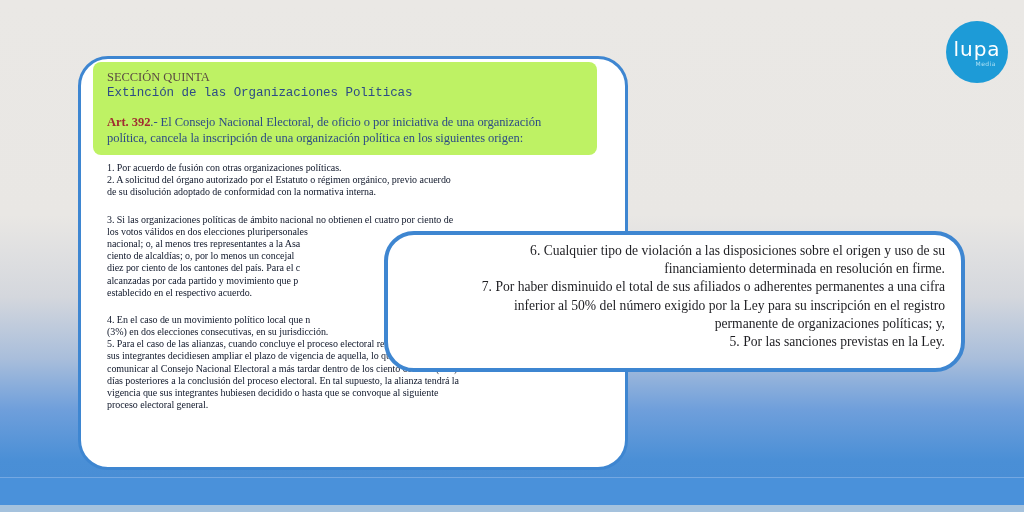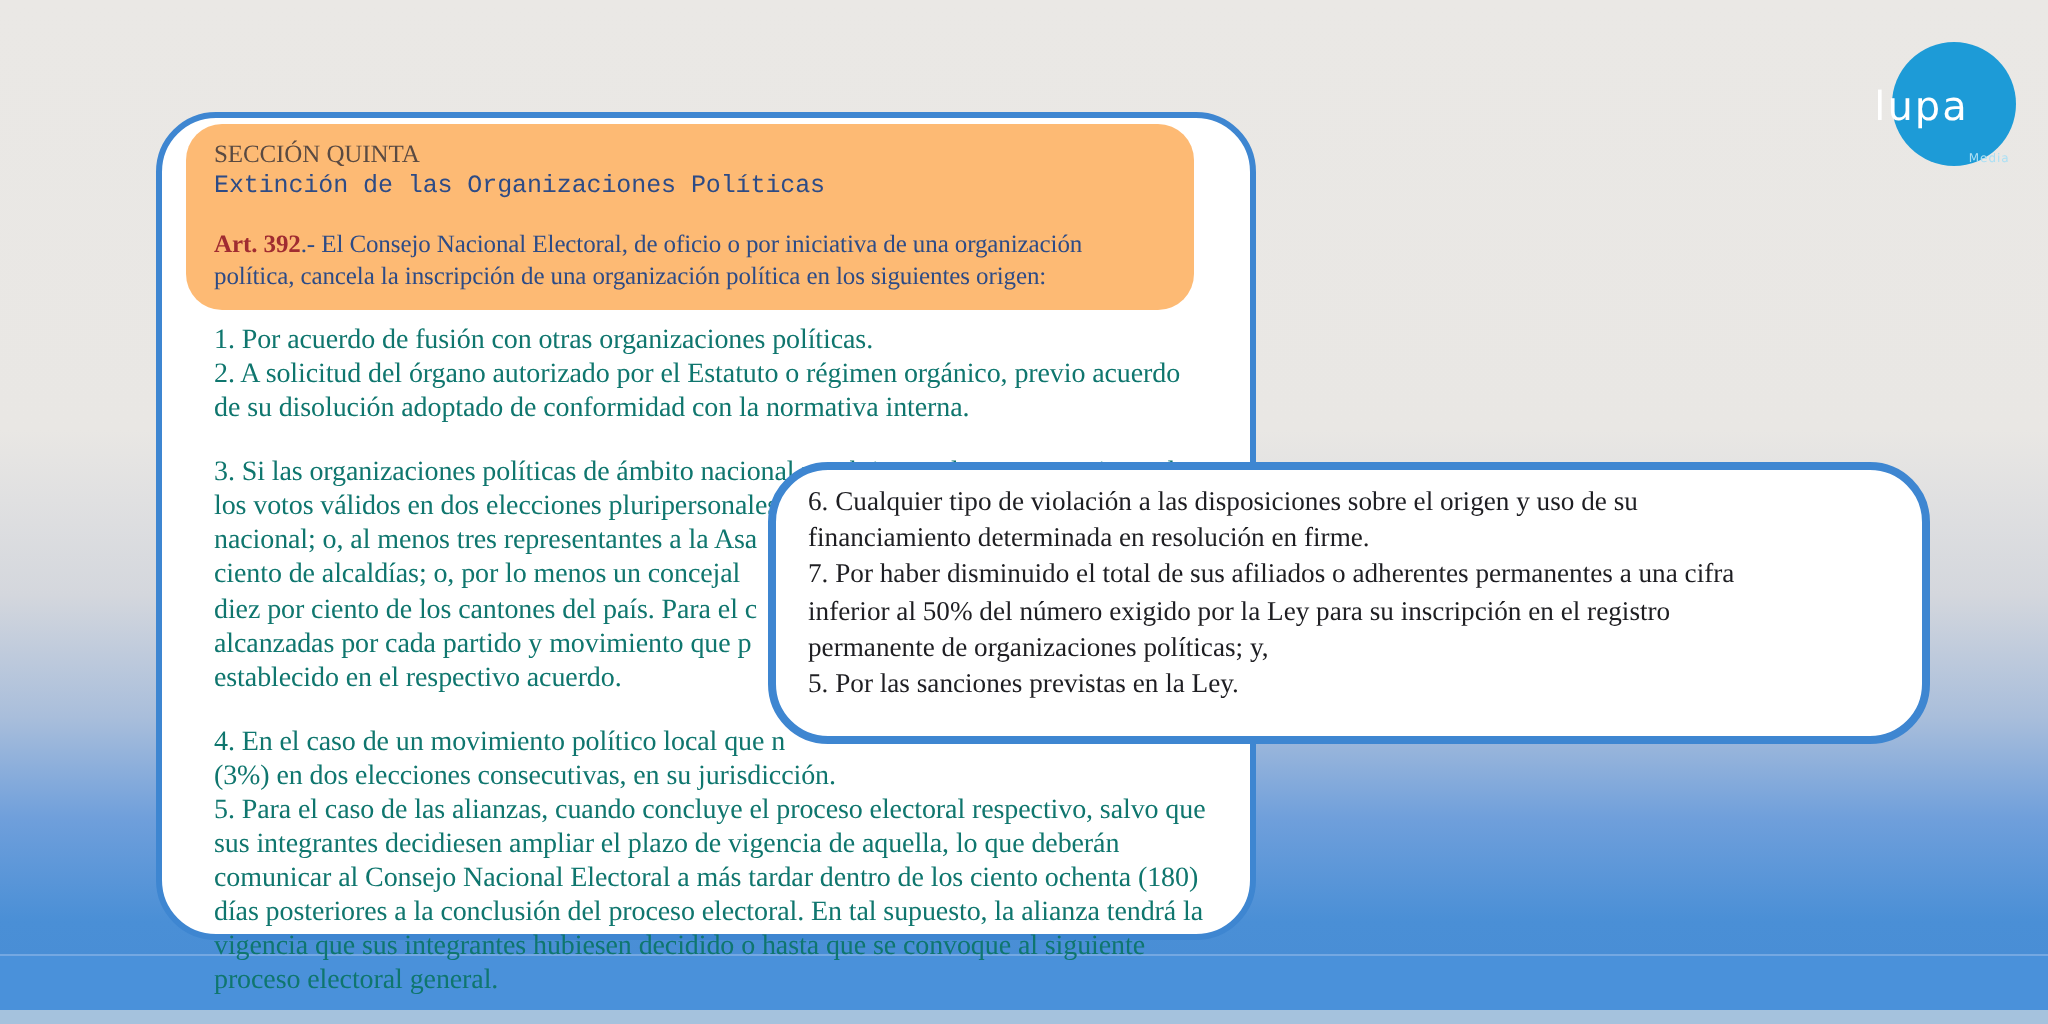--- a/index.html
+++ b/index.html
@@ -25,65 +25,65 @@
   
   .doc-card{
     position:absolute;left:78px;top:56px;width:550px;height:414px;
     box-sizing:border-box;
     background:#ffffff;
     border:3px solid #3e86d1;
     border-radius:30px;
     padding:3px 14px 10px 12px;
   }
   .highlight{
-    background:#fdba74;
-    border-radius:18px;
+    background:#bef264;
+    border-radius:8px;
     margin-right:14px;
     padding:7px 2px 9px 14px;
     font-size:12.5px;
     letter-spacing:-0.05px;
     line-height:1.3;
   }
   .sec-title{color:#5a4a42;}
   .sec-subtitle{color:#2d4b86;font-family:Liberation Mono, monospace;}
   .article{margin:12px 0 0 0;color:#2d4b86;white-space:pre-line;}
   .art-label{color:#a02c31;font-weight:bold;}
 
   .doc-body{
     margin:7px 0 0 14px;
-    font-size:14px;
+    font-size:10px;
     letter-spacing:-0.05px;
     line-height:1.22;
-    color:#0f766e;
+    color:#0f172a;
   }
   .doc-body p{margin:0;white-space:pre-line;}
   .doc-body p.gap{margin-bottom:15px;}
 
   
   .overlay-card{
     position:absolute;left:384px;top:231px;width:581px;height:141px;
     box-sizing:border-box;
     background:#ffffff;
     border:4px solid #3e86d1;
     border-radius:30px;
     padding:7px 16px 6px 16px;
     font-size:13.6px;
     line-height:1.34;
     color:#1e1e22;
   }
-  .overlay-card p{margin:0;white-space:pre-line;}
+  .overlay-card p{margin:0;white-space:pre-line;text-align:right;}
   .overlay-card p.gap-top{}
 
   
   .logo{
     position:absolute;left:946px;top:21px;width:62px;height:62px;
     border-radius:50%;
     background:#1d9bd7;
     font-family:"DejaVu Sans", sans-serif;
-    display:flex;flex-direction:row;justify-content:center;align-items:center;
+    display:flex;flex-direction:column;justify-content:center;align-items:center;
   }
   .logo-text{
     color:#ffffff;font-size:20px;font-weight:400;letter-spacing:1px;
     line-height:1;margin-top:2px;
   }
   .logo-tagline{
     color:#ace0f4;font-size:6px;letter-spacing:0.5px;
     align-self:flex-end;margin:1px 12px 0 0;
   }
 </style>

